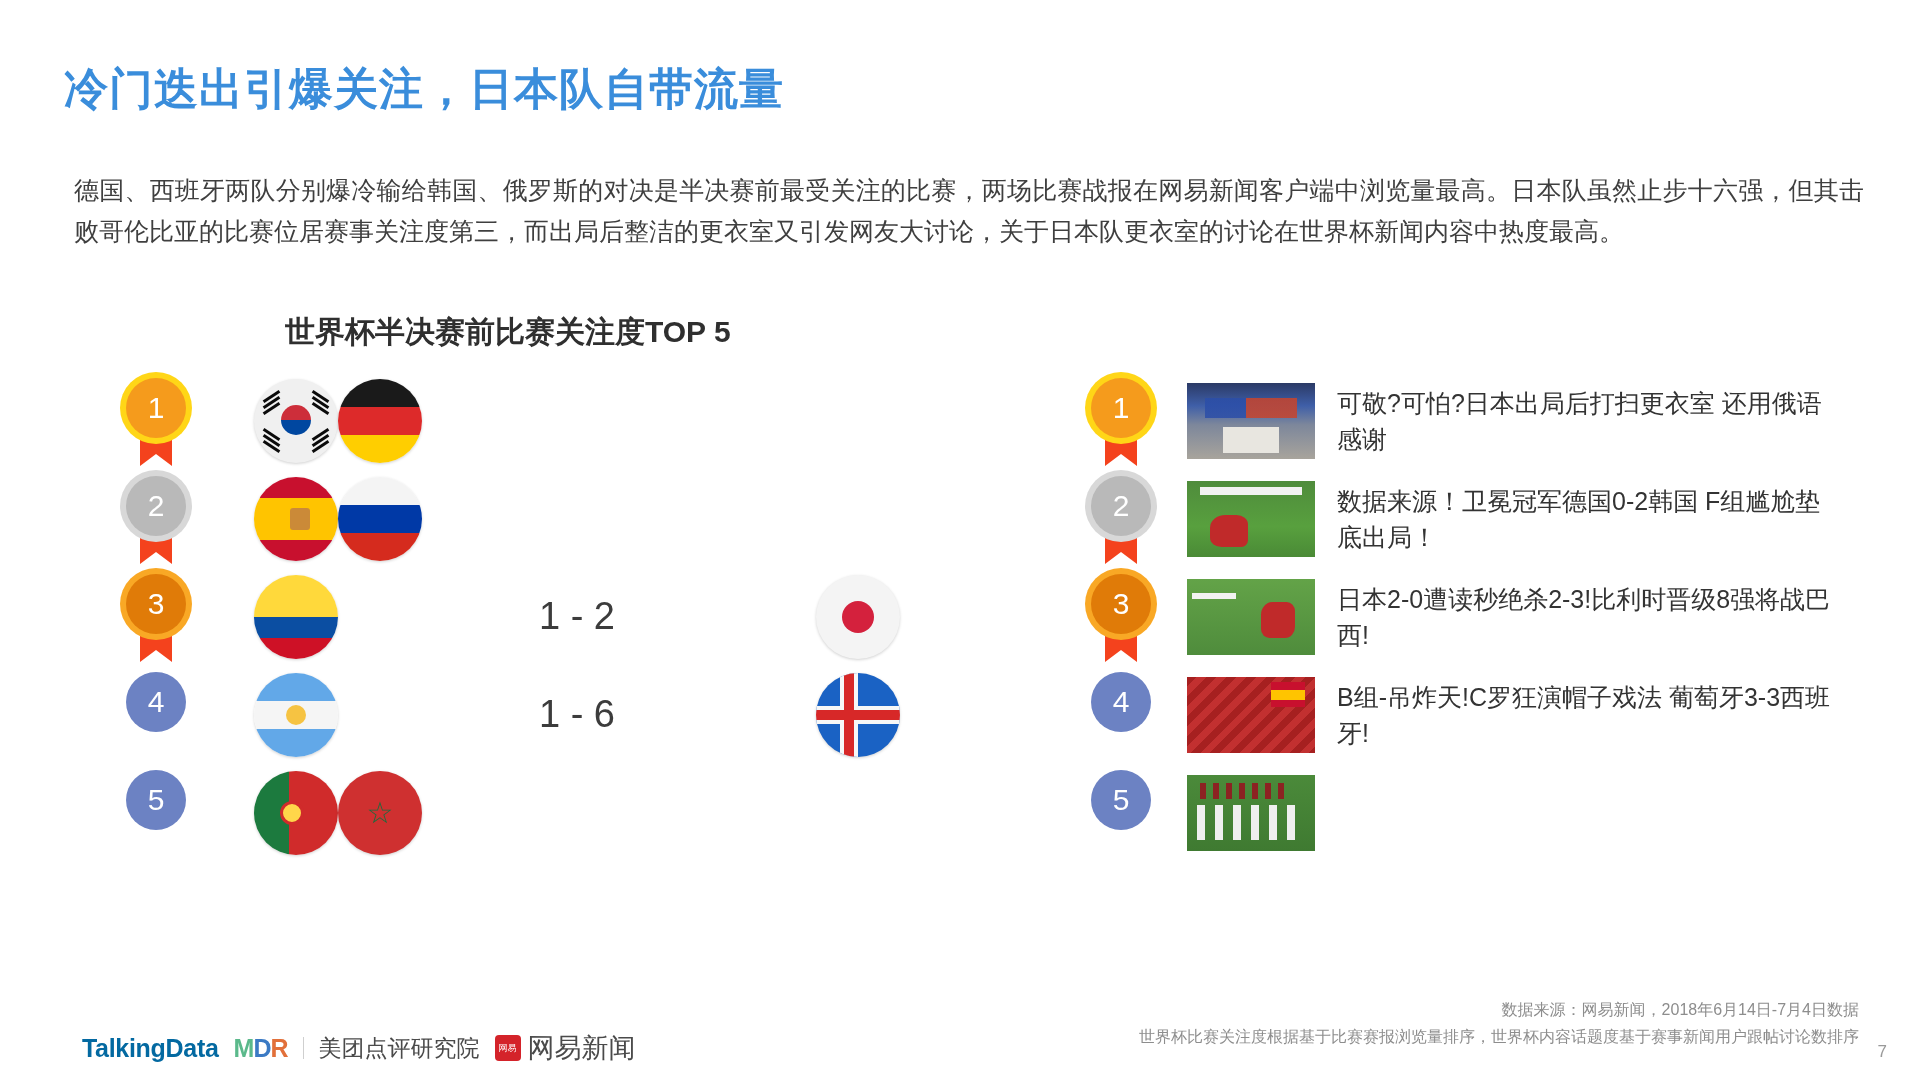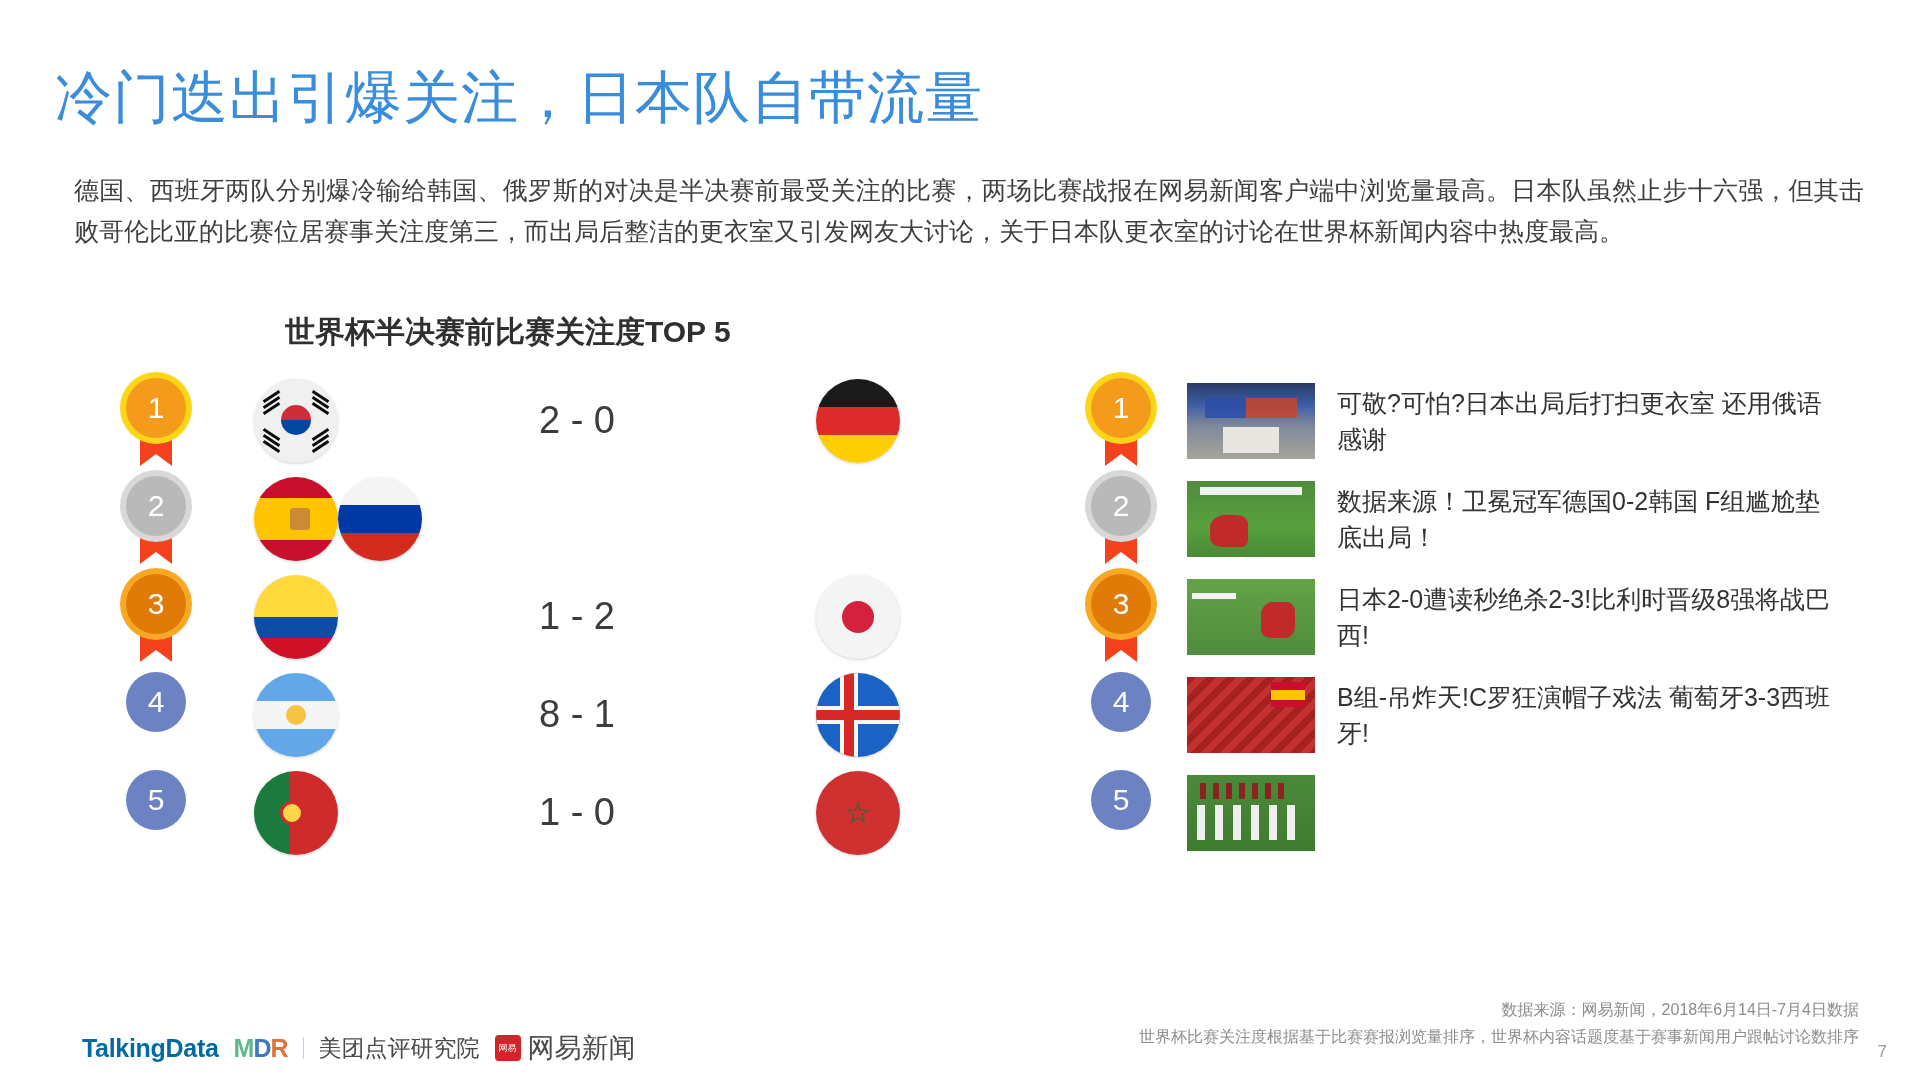--- a/index.html
+++ b/index.html
@@ -6,22 +6,22 @@
   html, body {
     width: 1921px; height: 1080px;
     background: #ffffff;
     font-family: "Liberation Sans", "DejaVu Sans", sans-serif;
     overflow: hidden;
   }
   .slide { position: relative; width: 1921px; height: 1080px; background:#fff; }
 
   
   .title {
-    position: absolute; left: 55px; top: 60px;
-    font-size: 57px; font-weight: normal; color: #3a8ddb;
+    position: absolute; left: 64px; top: 60px;
+    font-size: 44px; font-weight: bold; color: #3a8ddb;
     letter-spacing: 1px; white-space: nowrap;
   }
   .lede {
     position: absolute; left: 74px; top: 170px; width: 1790px;
     font-size: 25px; line-height: 41px; color: #3f3f3f;
     text-align: justify;
   }
 
   
   .sec-head {
@@ -193,23 +193,20 @@
         <div class="kr-bar" style="left:57px;top:16px;transform:rotate(33deg)"></div>
         <div class="kr-bar" style="left:57px;top:22px;transform:rotate(33deg)"></div>
         <div class="kr-bar" style="left:57px;top:28px;transform:rotate(33deg)"></div>
         <div class="kr-bar" style="left:8px;top:54px;transform:rotate(33deg)"></div>
         <div class="kr-bar" style="left:8px;top:60px;transform:rotate(33deg)"></div>
         <div class="kr-bar" style="left:8px;top:66px;transform:rotate(33deg)"></div>
         <div class="kr-bar" style="left:57px;top:54px;transform:rotate(-33deg)"></div>
         <div class="kr-bar" style="left:57px;top:60px;transform:rotate(-33deg)"></div>
         <div class="kr-bar" style="left:57px;top:66px;transform:rotate(-33deg)"></div>
       </div>
-      <div class="score">
-        <span>2 - 0</span>
-      </div>
       <div class="flag f-de">
         <div class="de-b de1"></div>
           <div class="de-b de2"></div>
           <div class="de-b de3"></div>
       </div>
     </div>
 
     <div class="match-row">
       <div class="rank r2">
         <div class="ribbon"></div>
@@ -251,42 +248,39 @@
 
         <div class="disc">4</div>
       </div>
       <div class="flag f-ar">
         <div class="ar-b ar1"></div>
           <div class="ar-b ar2"></div>
           <div class="ar-b ar3"></div>
         <div class="sunm"></div>
       </div>
       <div class="score">
-        <span>8 - 1</span>
+        <span>1 - 6</span>
       </div>
       <div class="flag f-is">
         <div class="is-h-w"></div>
           <div class="is-v-w"></div>
         <div class="is-h-r"></div>
           <div class="is-v-r"></div>
       </div>
     </div>
 
     <div class="match-row">
       <div class="rank r5">
 
         <div class="disc">5</div>
       </div>
       <div class="flag f-pt">
         <div class="pt-g"></div>
           <div class="pt-r"></div>
         <div class="pt-s"></div>
-      </div>
-      <div class="score">
-        <span>1 - 0</span>
       </div>
       <div class="flag f-ma">
         <div class="star">☆</div>
       </div>
     </div>
 
   </div>
 
   <div class="panel-right">
 

